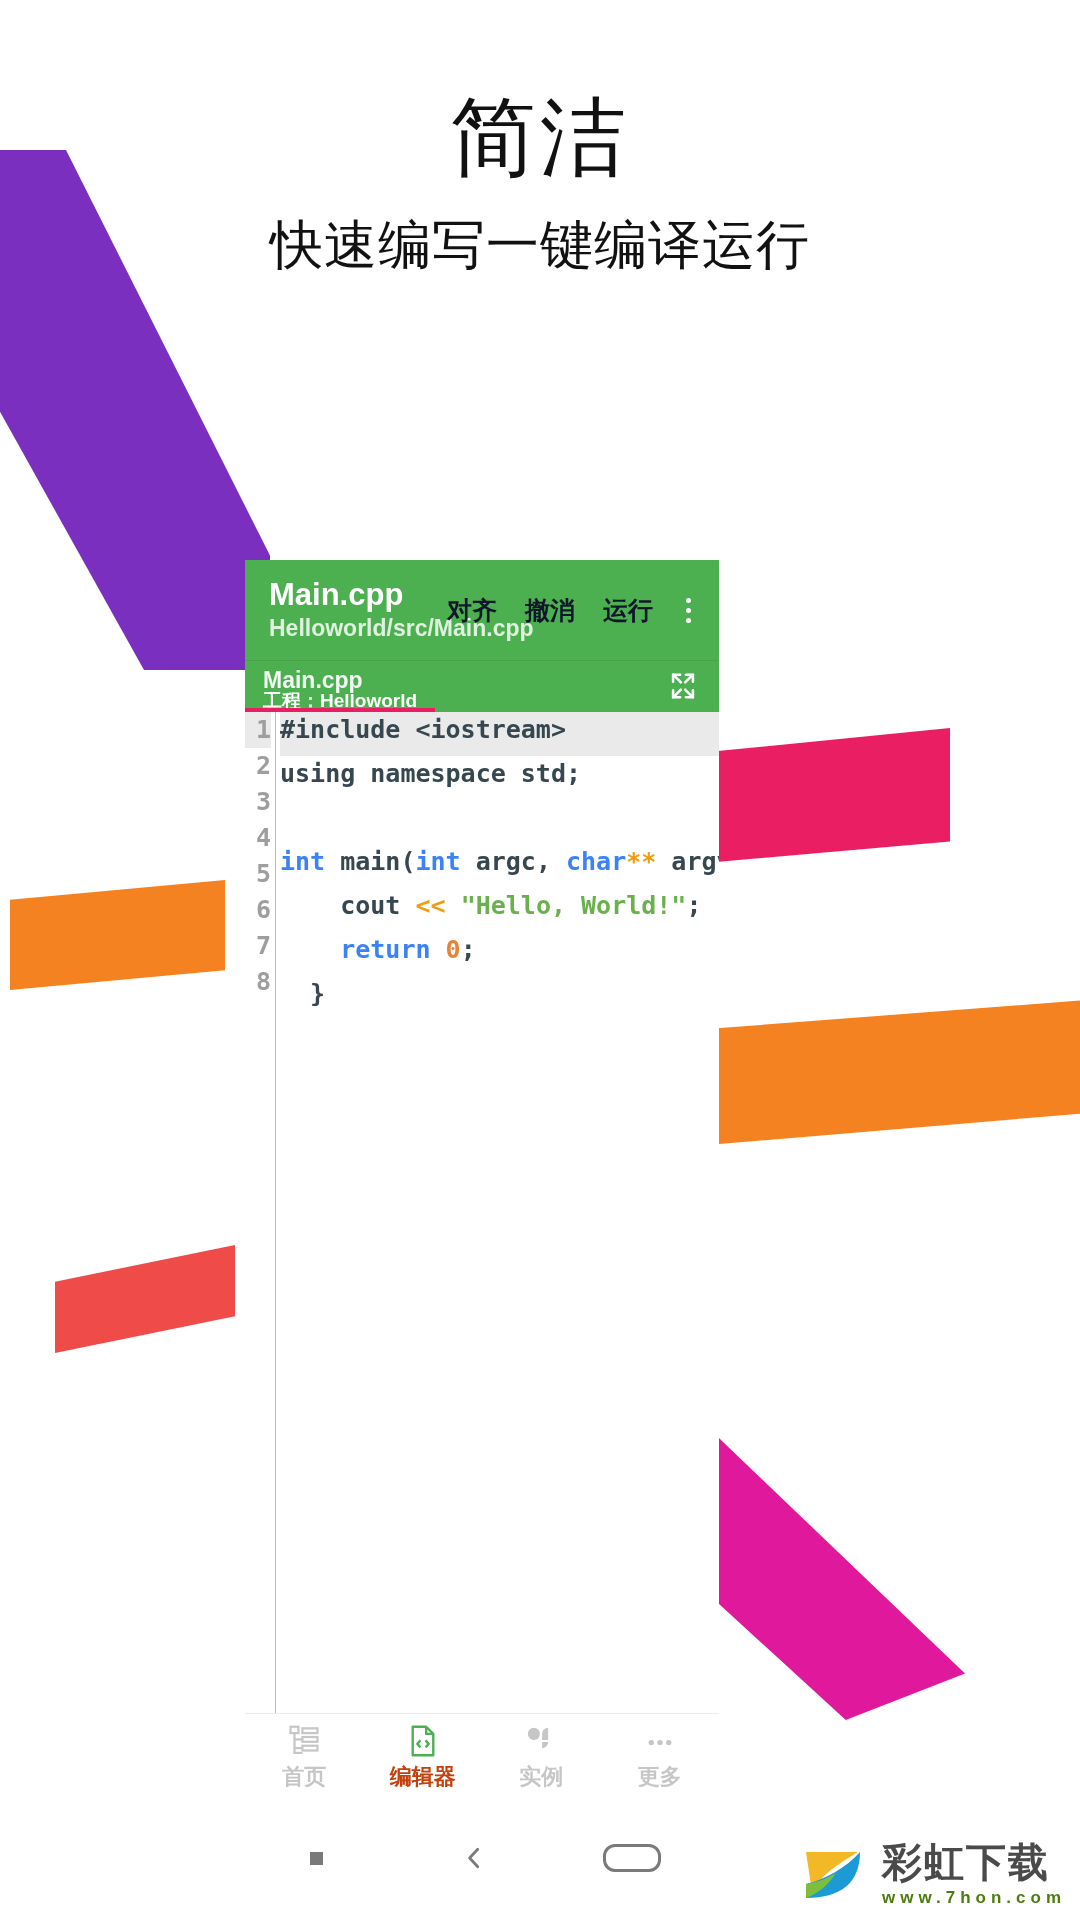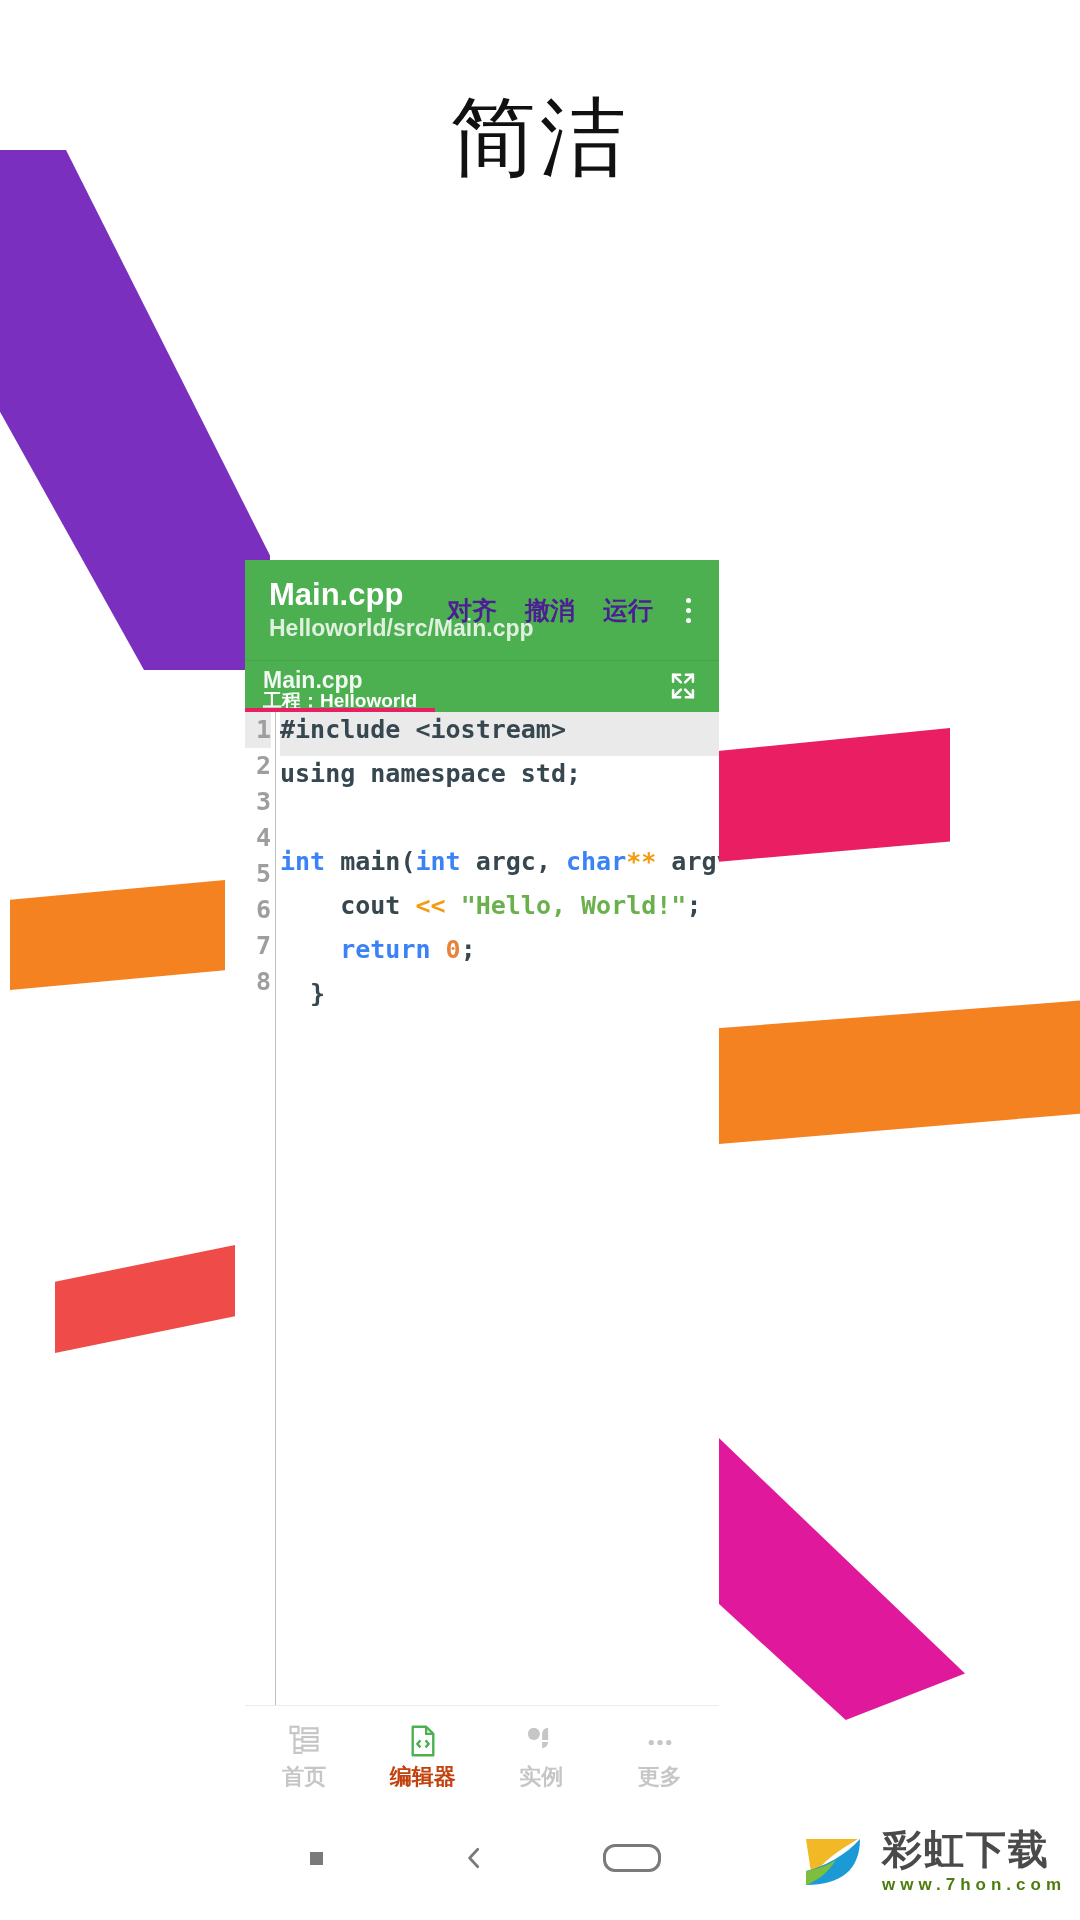--- a/index.html
+++ b/index.html
@@ -139,21 +139,21 @@
     line-height: 30px;
     white-space: nowrap;
   }
   .appbar-actions {
     display: flex;
     align-items: center;
     flex: none;
     padding-right: 8px;
   }
   .appbar-action {
-    color: #4c1d95;
+    color: #0f172a;
     font-size: 25px;
     padding: 0 14px;
     white-space: nowrap;
   }
   .overflow-icon {
     width: 34px;
     height: 40px;
     display: flex;
     flex-direction: column;
     align-items: center;
@@ -251,21 +251,21 @@
   .num { color: #E8833A; }
   .pp  { color: #37474F; }
 
   
   .bottomnav {
     flex: none;
     height: 86px;
     border-top: 1px solid #ECECEC;
     display: flex;
     align-items: flex-start;
-    padding-top: 16px;
+    padding-top: 8px;
     background: #ffffff;
   }
   .nav-item {
     flex: 1 1 0;
     display: flex;
     flex-direction: column;
     align-items: center;
     gap: 4px;
   }
   .nav-label {
@@ -298,21 +298,21 @@
     width: 13px; height: 13px; background: #7A7A7A;
   }
   .sys-pill {
     width: 52px; height: 22px; border: 3px solid #7A7A7A; border-radius: 12px;
   }
 
   
   .watermark {
     position: absolute;
     right: 14px;
-    bottom: 23px;
+    bottom: 10px;
     display: flex;
     align-items: center;
     gap: 12px;
     z-index: 5;
   }
   .wm-logo { width: 72px; height: 72px; display: block; }
   .wm-text {
     display: flex;
     flex-direction: column;
     line-height: 1;
@@ -336,20 +336,21 @@
 
 <div class="deco deco-purple"></div>
 <div class="deco deco-orange-left"></div>
 <div class="deco deco-red-left"></div>
 <div class="deco deco-pink-right"></div>
 <div class="deco deco-orange-right"></div>
 <div class="deco deco-magenta"></div>
 
 <div class="headline-block">
   <h1 class="headline-title">简洁</h1>
+  <p class="headline-sub">快速编写一键编译运行</p>
 </div>
 
 <div class="phone-card">
 
   <div class="appbar">
     <div class="appbar-titles">
       <div class="appbar-title">Main.cpp</div>
       <div class="appbar-subtitle">Helloworld/src/Main.cpp</div>
     </div>
     <div class="appbar-actions">

